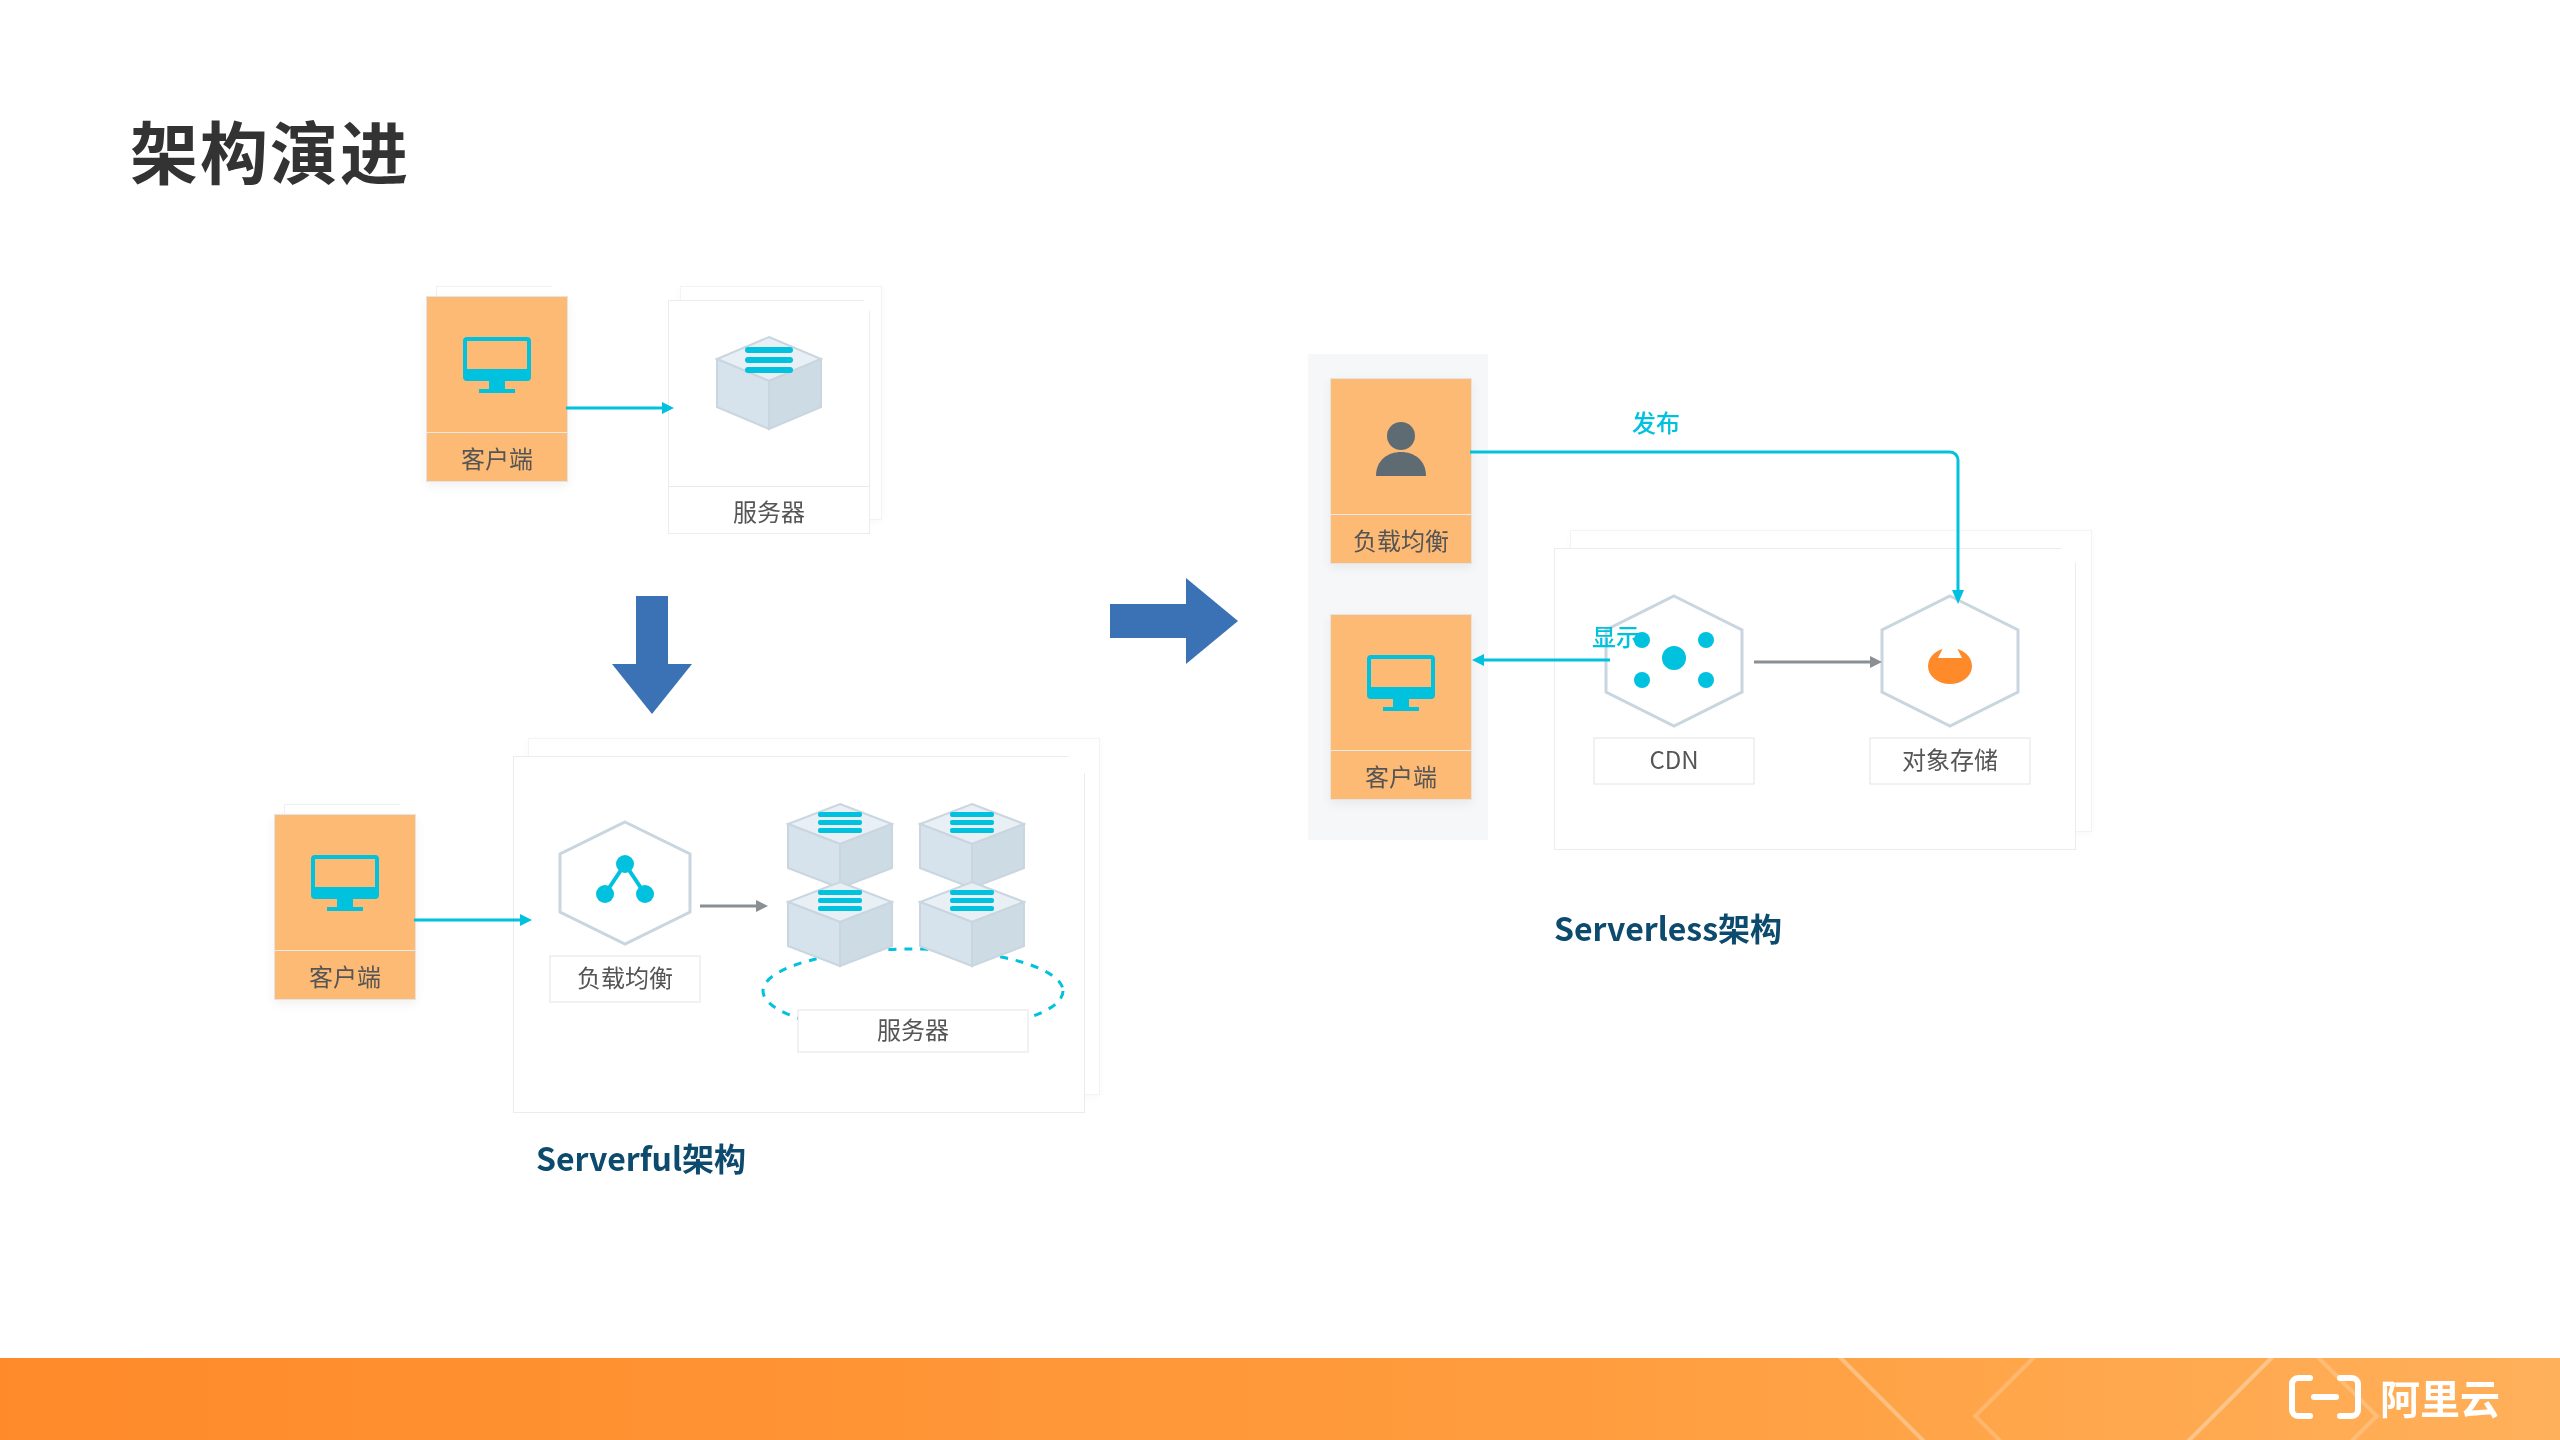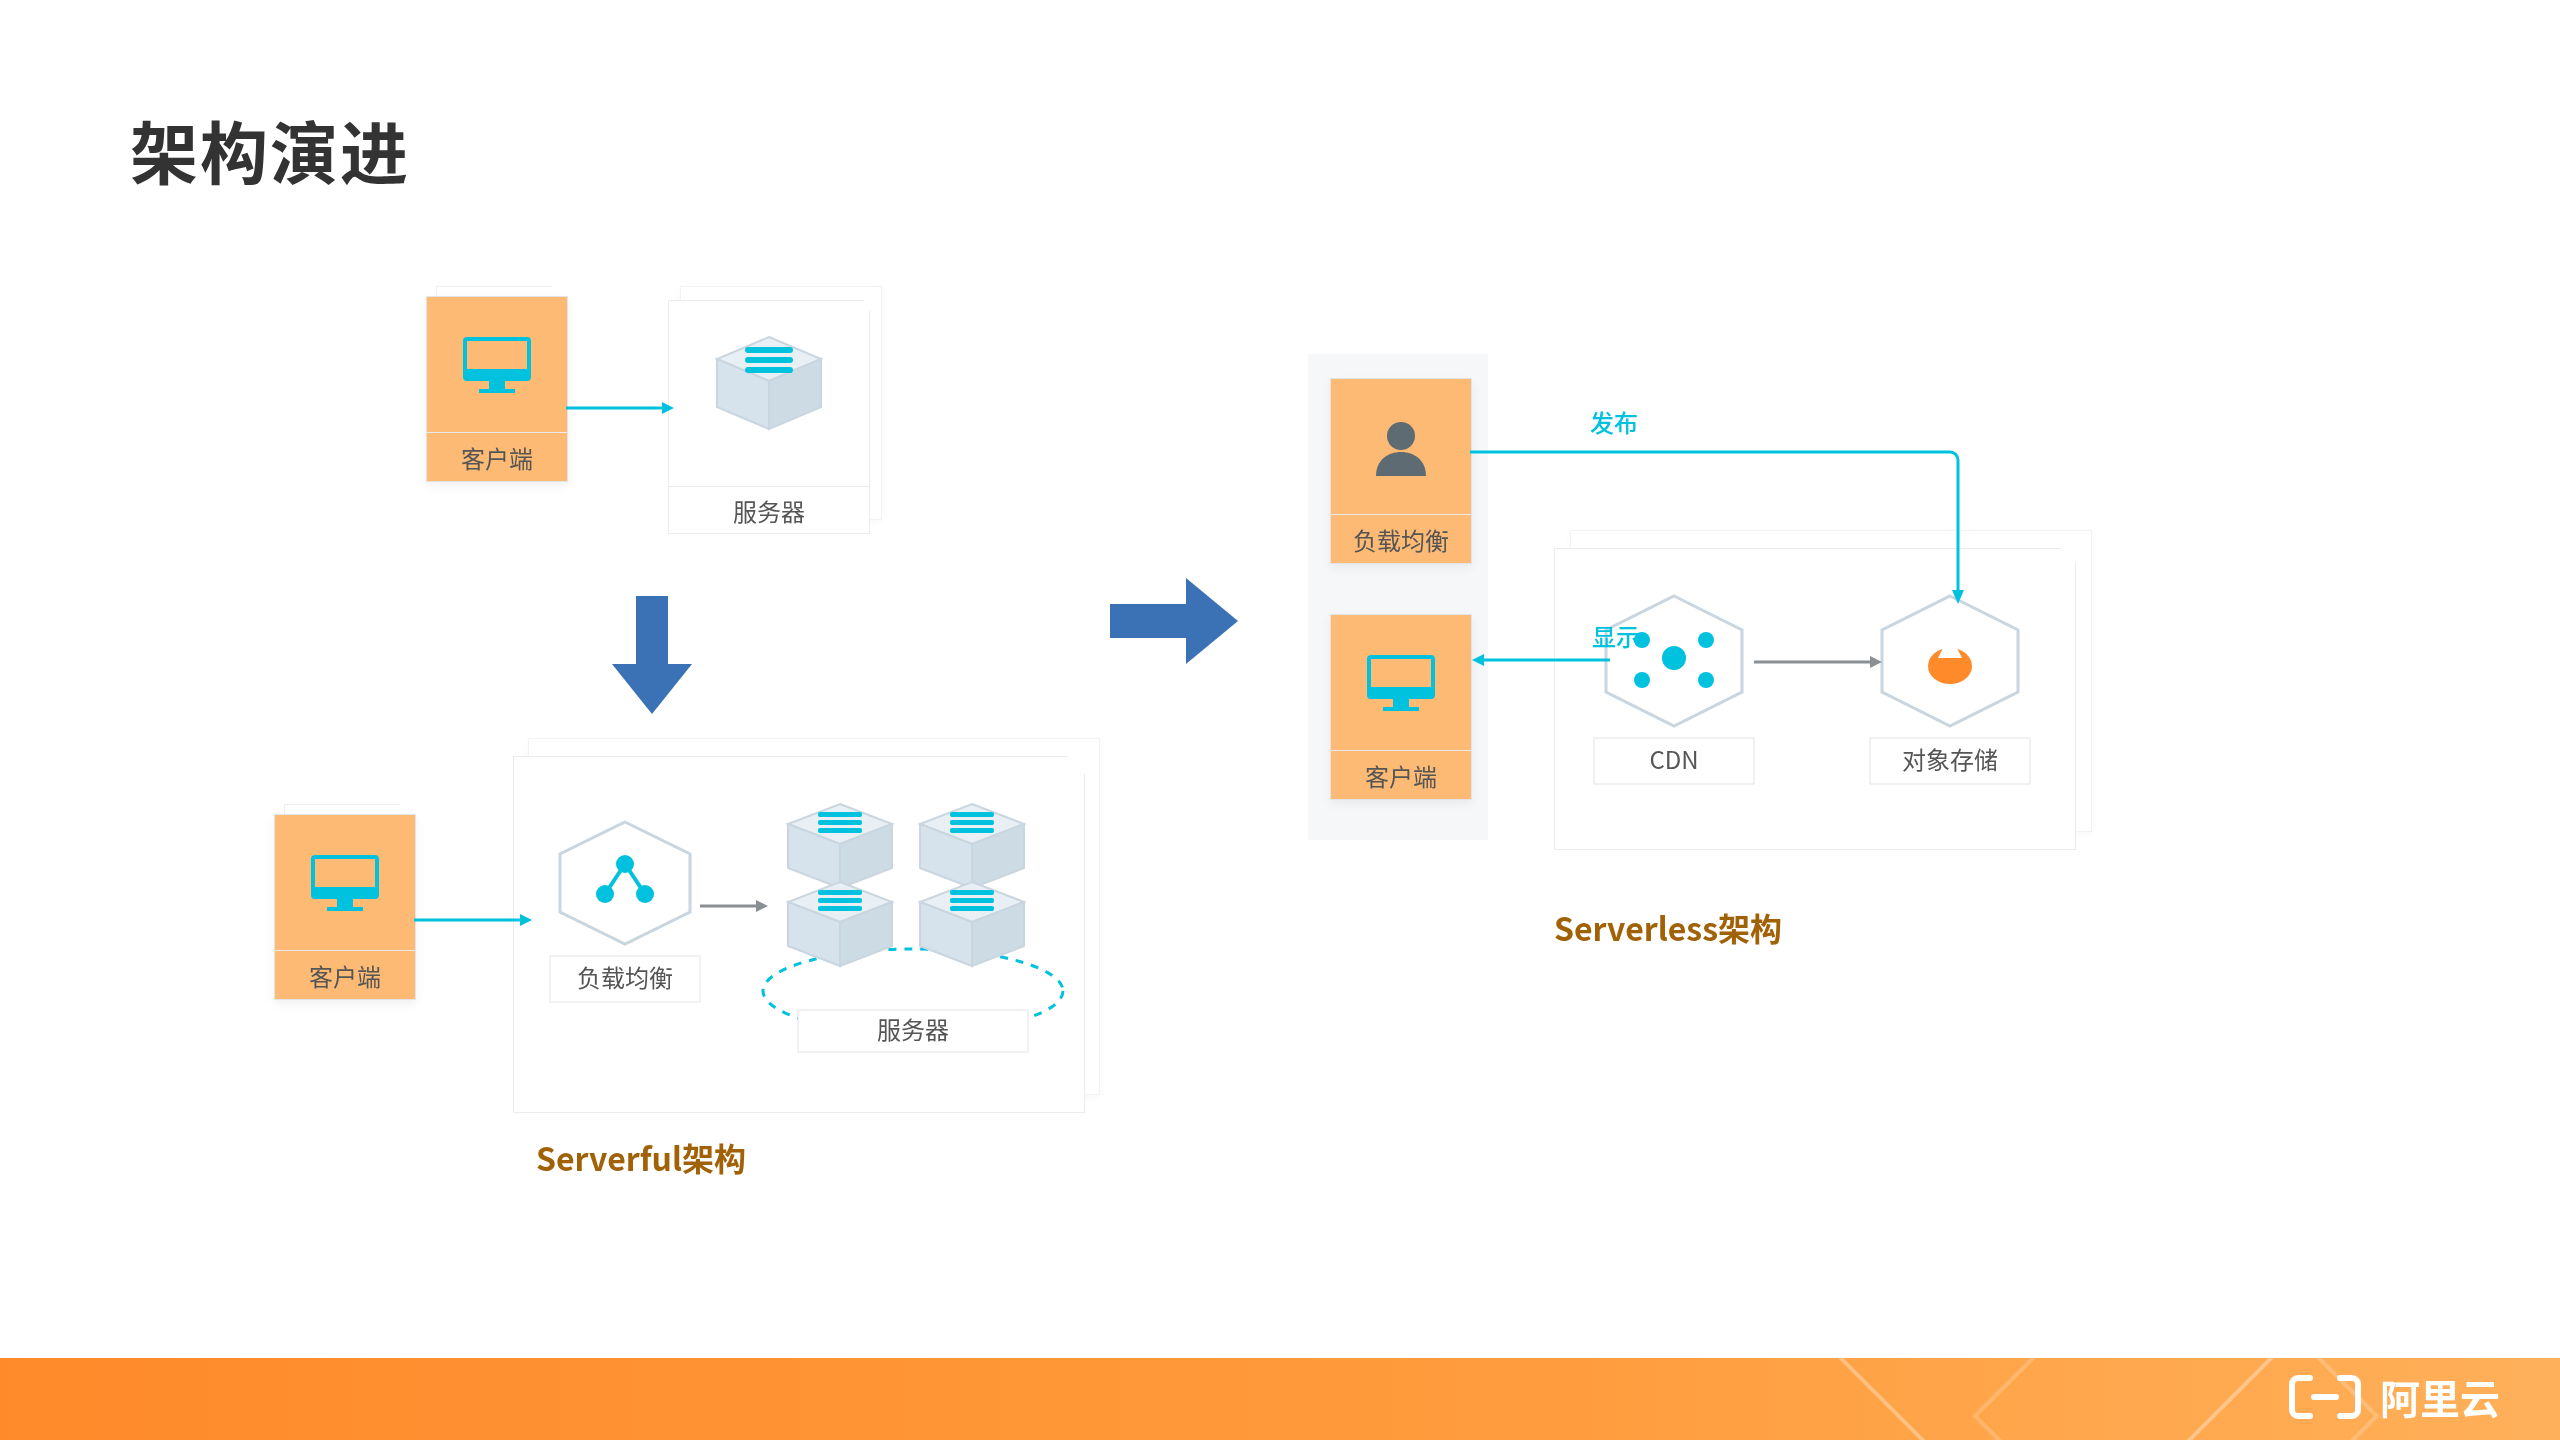--- a/index.html
+++ b/index.html
@@ -1,18 +1,18 @@
 <!DOCTYPE html>
 <html><head>
 <meta charset="utf-8">
 <style>
   html,body{margin:0;padding:0;width:2560px;height:1440px;background:#fff;font-family:"PingFang SC","Microsoft YaHei","Noto Sans CJK SC","Helvetica Neue",Arial,sans-serif;color:#333;overflow:hidden}
   .slide{position:relative;width:2560px;height:1440px}
   .title{position:absolute;left:130px;top:100px;font-size:68px;font-weight:700;color:#333;letter-spacing:2px}
-  .subtitle{position:absolute;font-size:32px;font-weight:600;color:#a16207}
+  .subtitle{position:absolute;font-size:32px;font-weight:600;color:#0c4a6e}
   .edge-label{position:absolute;font-size:24px;color:#00c1de;font-weight:500}
   .footer-bar{position:absolute;left:0;right:0;bottom:0;height:82px;background:linear-gradient(90deg,#ff8a2a 0%,#ff9c3d 60%,#ffb05a 100%)}
   .footer-deco{position:absolute;right:320px;bottom:-60px;width:360px;height:360px;transform:rotate(45deg);border:4px solid rgba(255,255,255,.45);opacity:.7}
   .footer-deco2{position:absolute;right:240px;bottom:-120px;width:280px;height:280px;transform:rotate(45deg);border:4px solid rgba(255,255,255,.35);opacity:.6}
   .aliyun-logo{position:absolute;right:60px;bottom:14px;display:flex;align-items:center;gap:20px;color:#fff;font-size:40px;font-weight:700}
   .aliyun-logo svg{display:block}
 
   
   .card-wrap{position:absolute;width:140px}
   .card-bg{position:absolute;left:10px;top:-10px;width:130px;height:192px;background:#fff;border:1px solid #f0f0f0;box-shadow:0 2px 6px rgba(0,0,0,.03)}
@@ -225,21 +225,21 @@
       <circle cx="112" cy="92" r="8" fill="#00c1de"></circle>
       <rect x="0" y="150" width="160" height="46" fill="#fff" stroke="#e4e4e4"></rect>
       <text x="80" y="181" font-size="24" fill="#555" text-anchor="middle">CDN</text>
     </svg>
   </div>
 
   <svg style="position:absolute;left:1470px;top:418px" width="500" height="220">
     <path d="M0 34 H480 a8 8 0 0 1 8 8 V172" fill="none" stroke="#00c1de" stroke-width="3"></path>
     <polygon points="482,172 494,172 488,186" fill="#00c1de"></polygon>
   </svg>
-  <div class="edge-label" style="left:1590px;top:404px">发布</div>
+  <div class="edge-label" style="left:1632px;top:404px">发布</div>
 
   <svg style="position:absolute;left:1470px;top:650px" width="140" height="20">
     <line x1="140" y1="10" x2="14" y2="10" stroke="#00c1de" stroke-width="3"></line>
       <polygon points="14,4 2,10 14,16" fill="#00c1de"></polygon>
   </svg>
   <div class="edge-label" style="left:1592px;top:618px">显示</div>
 
   <svg style="position:absolute;left:1754px;top:652px" width="130" height="20">
     <line x1="0" y1="10" x2="116" y2="10" stroke="#8a8f93" stroke-width="3"></line>
       <polygon points="116,4 128,10 116,16" fill="#8a8f93"></polygon>

